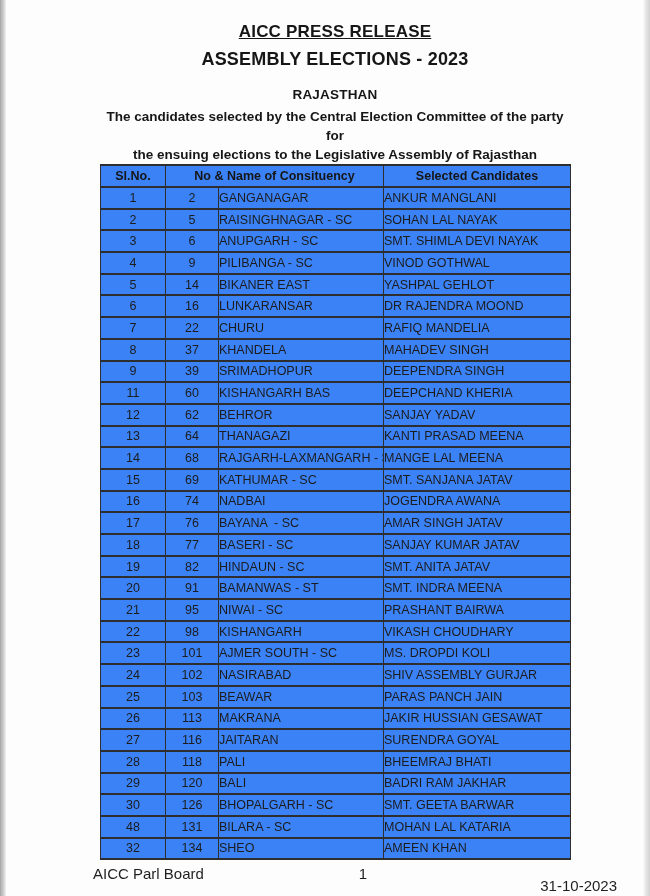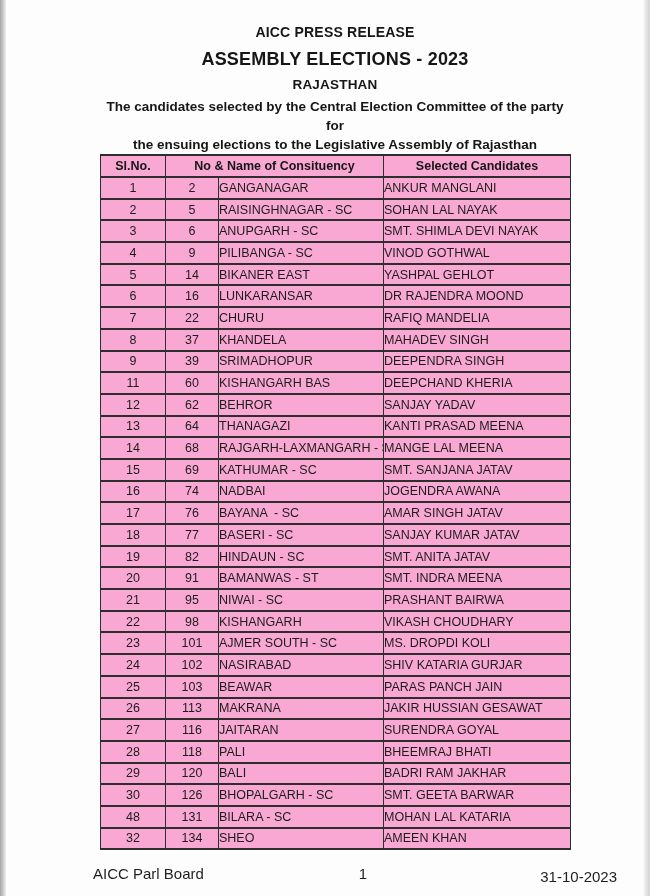--- a/index.html
+++ b/index.html
@@ -28,35 +28,35 @@
     width: 7px; height: 896px;
     background: linear-gradient(to left, #d2d2d2, #e6e6e6 60%, #fbfbfb);
   }
   .content {
     position: absolute;
     left: 100px;
     top: 0;
     width: 470px;
     text-align: center;
   }
-  .t1 { margin: 25px 0 0; font-size: 14px; font-weight: bold; line-height: 14px; letter-spacing: 0.2px; }
+  .t1 { margin: 25px 0 0; font-size: 17px; font-weight: bold; line-height: 14px; letter-spacing: 0.2px; text-decoration: underline; }
   .t2 { margin: 13px 0 0; font-size: 18px; font-weight: bold; line-height: 14px; letter-spacing: 0.2px; }
-  .t3 { margin: 12px 0 0; font-size: 13.5px; font-weight: bold; line-height: 14px; letter-spacing: 0.2px; }
+  .t3 { margin: 22px 0 0; font-size: 13.5px; font-weight: bold; line-height: 14px; letter-spacing: 0.2px; }
   .intro {
     margin: 5px 0 0;
     font-size: 13.5px;
     font-weight: bold;
     line-height: 19px;
   }
   table.candidates {
     margin-top: 0px;
     border-collapse: collapse;
     table-layout: fixed;
     width: 470px;
-    background: #f9a8d4;
+    background: #3b82f6;
   }
   table.candidates th, table.candidates td {
     border: 1px solid #2e2e2e;
     border-top-width: 2px;
     border-bottom-width: 2px;
     font-size: 12.5px;
     padding: 0;
     overflow: hidden;
     white-space: pre;
   }
@@ -79,21 +79,21 @@
     position: absolute;
     left: 93px;
     top: 862px;
     width: 524px;
     height: 20px;
     font-size: 15px;
     color: #1f1f1f;
   }
   .footer .f-left  { position: absolute; left: 0; top: 3px; }
   .footer .f-center{ position: absolute; left: 0; right: 0; top: 3px; text-align: center; transform: translateX(8px); }
-  .footer .f-right { position: absolute; right: 0; top: 6px; }
+  .footer .f-right { position: absolute; right: 0; top: 15px; }
 </style>
 </head>
 <body>
 
 <div class="canvas">
   <div class="edge-left"></div>
   <div class="edge-right"></div>
 
   <div class="content">
     <div class="t1">AICC PRESS RELEASE</div>
@@ -268,21 +268,21 @@
     <td class="c-sl">23</td>
     <td class="c-no">101</td>
     <td class="c-name">AJMER SOUTH - SC</td>
     <td class="c-cand">MS. DROPDI KOLI</td>
   </tr>
 
   <tr>
     <td class="c-sl">24</td>
     <td class="c-no">102</td>
     <td class="c-name">NASIRABAD</td>
-    <td class="c-cand">SHIV KATARIA GURJAR</td>
+    <td class="c-cand">SHIV ASSEMBLY GURJAR</td>
   </tr>
 
   <tr>
     <td class="c-sl">25</td>
     <td class="c-no">103</td>
     <td class="c-name">BEAWAR</td>
     <td class="c-cand">PARAS PANCH JAIN</td>
   </tr>
 
   <tr>

